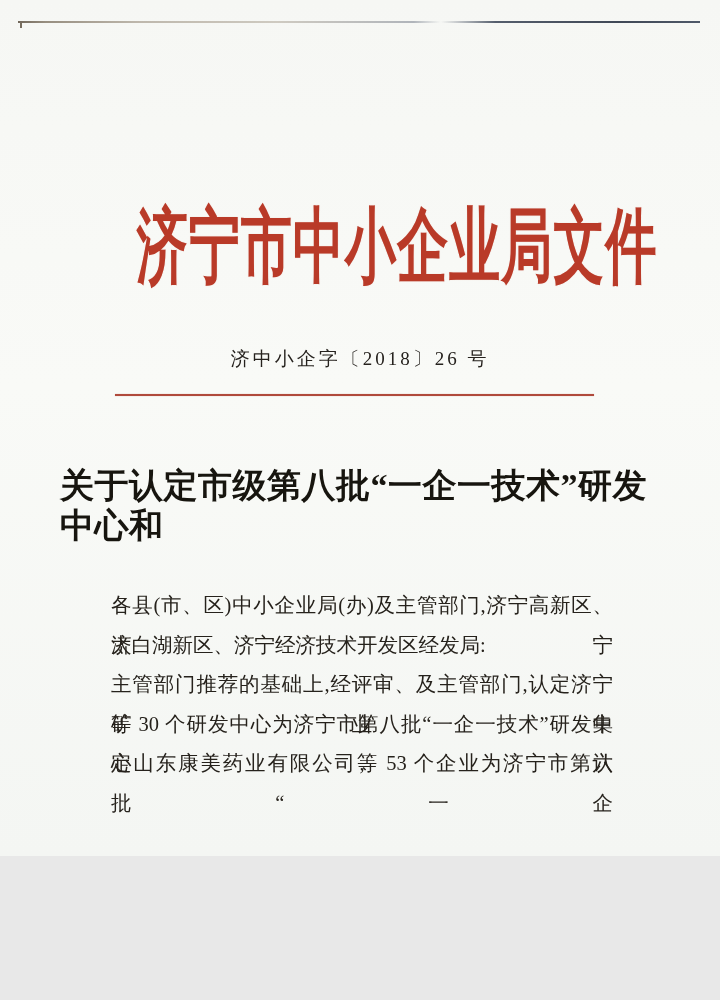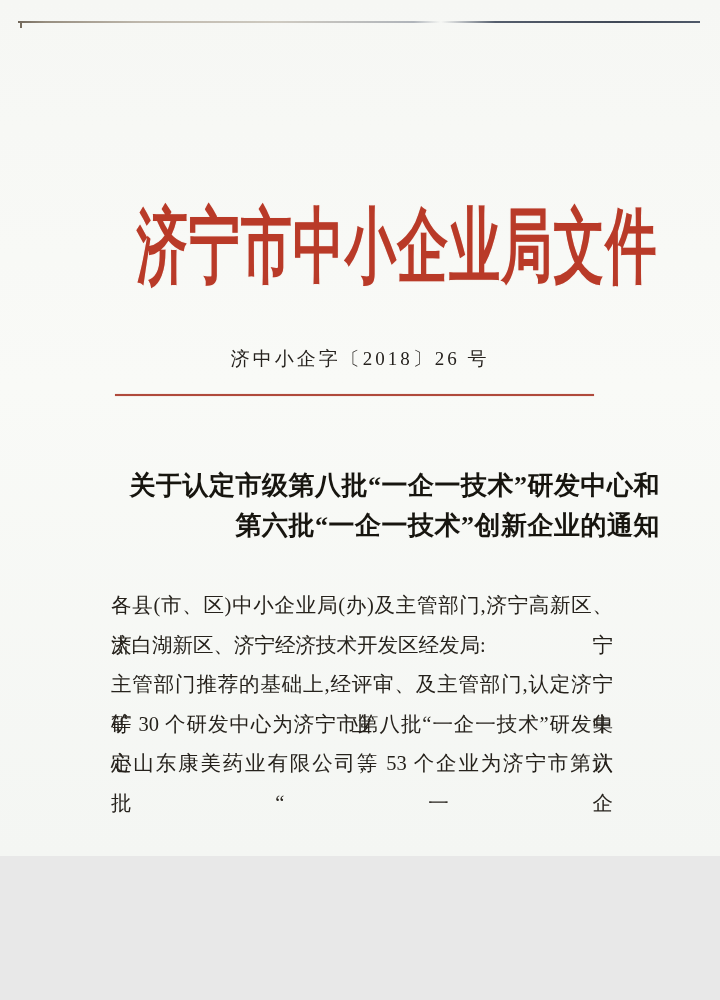--- a/index.html
+++ b/index.html
@@ -55,22 +55,22 @@
     position: absolute;
     left: 115px; top: 394px;
     width: 479px; height: 2px;
     background: var(--rule-red, #b04a3c);
     box-shadow: 0 0 1px rgba(176, 74, 60, 0.6);
   }
   .doc-title {
     position: absolute;
     left: 60px; top: 466px;
     width: 600px;
-    text-align: right;
-    font-size: 26px;
+    text-align: left;
+    font-size: 34px;
     font-weight: bold;
     line-height: 40px;
     letter-spacing: 0.5px;
     color: #17150f;
   }
   .body-text {
     position: absolute;
     left: 111px; top: 586px;
     width: 502px;
     font-size: 20.5px;
@@ -106,21 +106,20 @@
   <div class="scan-line"></div>
 
   <div class="header-title">济宁市中小企业局文件</div>
 
   <div class="doc-number">济中小企字〔2018〕26 号</div>
 
   <div class="red-rule"></div>
 
   <div class="doc-title">
     <div>关于认定市级第八批“一企一技术”研发中心和</div>
-    <div>第六批“一企一技术”创新企业的通知</div>
   </div>
 
   <div class="body-text">
     <div class="line full">各县(市、区)中小企业局(办)及主管部门,济宁高新区、济宁</div>
     <div class="line short">太白湖新区、济宁经济技术开发区经发局:</div>
     <div class="line full">主管部门推荐的基础上,经评审、及主管部门,认定济宁矿业集</div>
     <div class="line full">等 30 个研发中心为济宁市第八批“一企一技术”研发中心,认</div>
     <div class="line full">定山东康美药业有限公司等 53 个企业为济宁市第六批“一企</div>
   </div>
 

